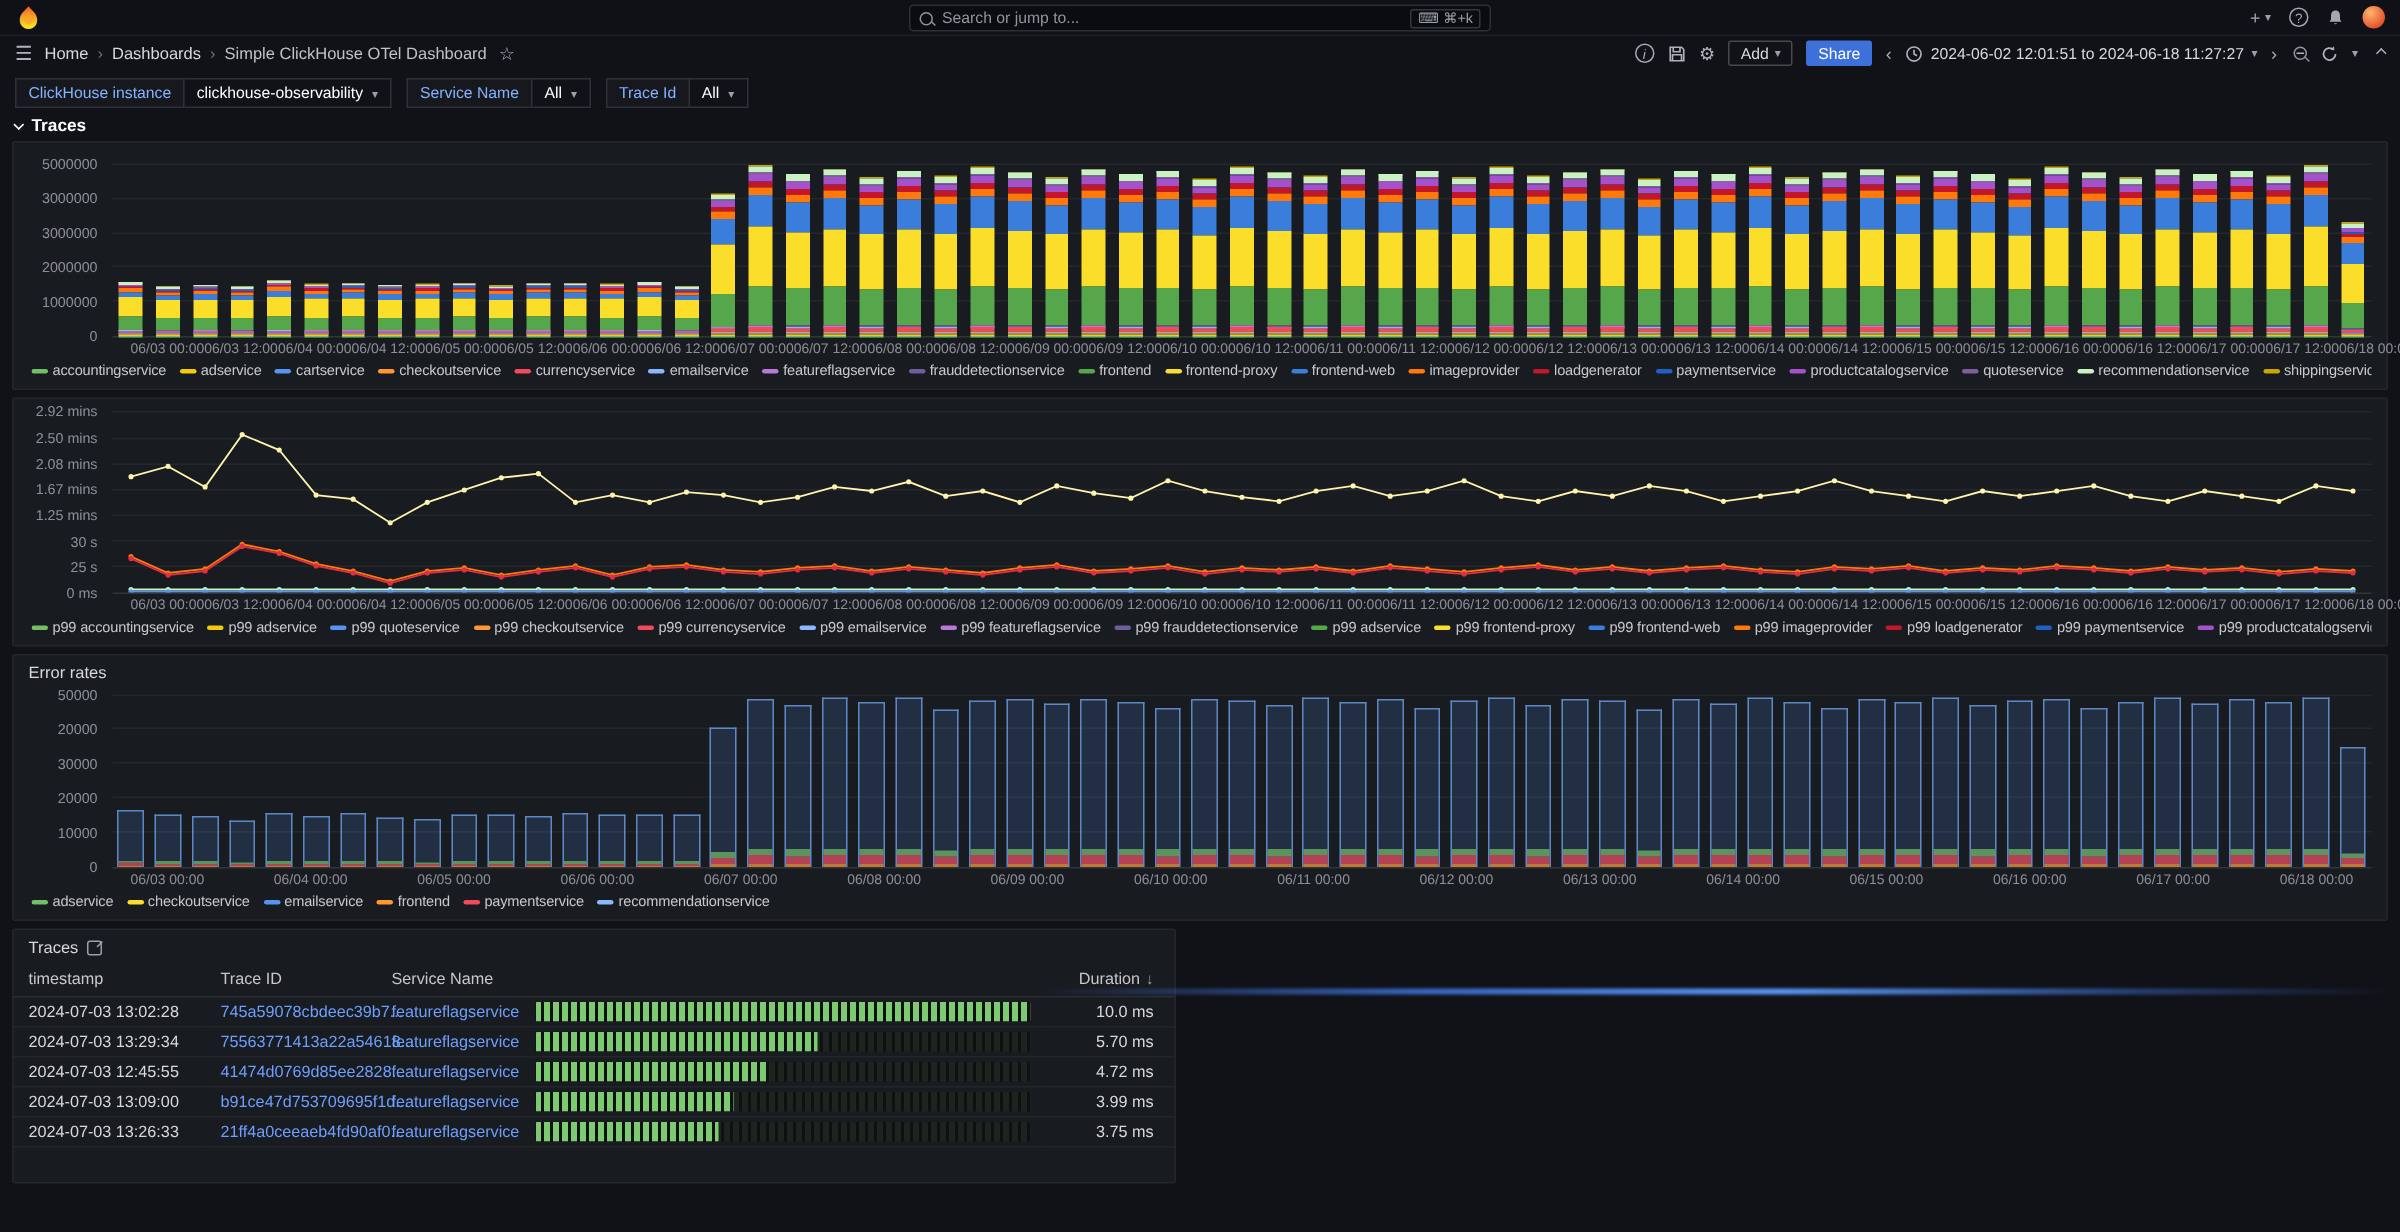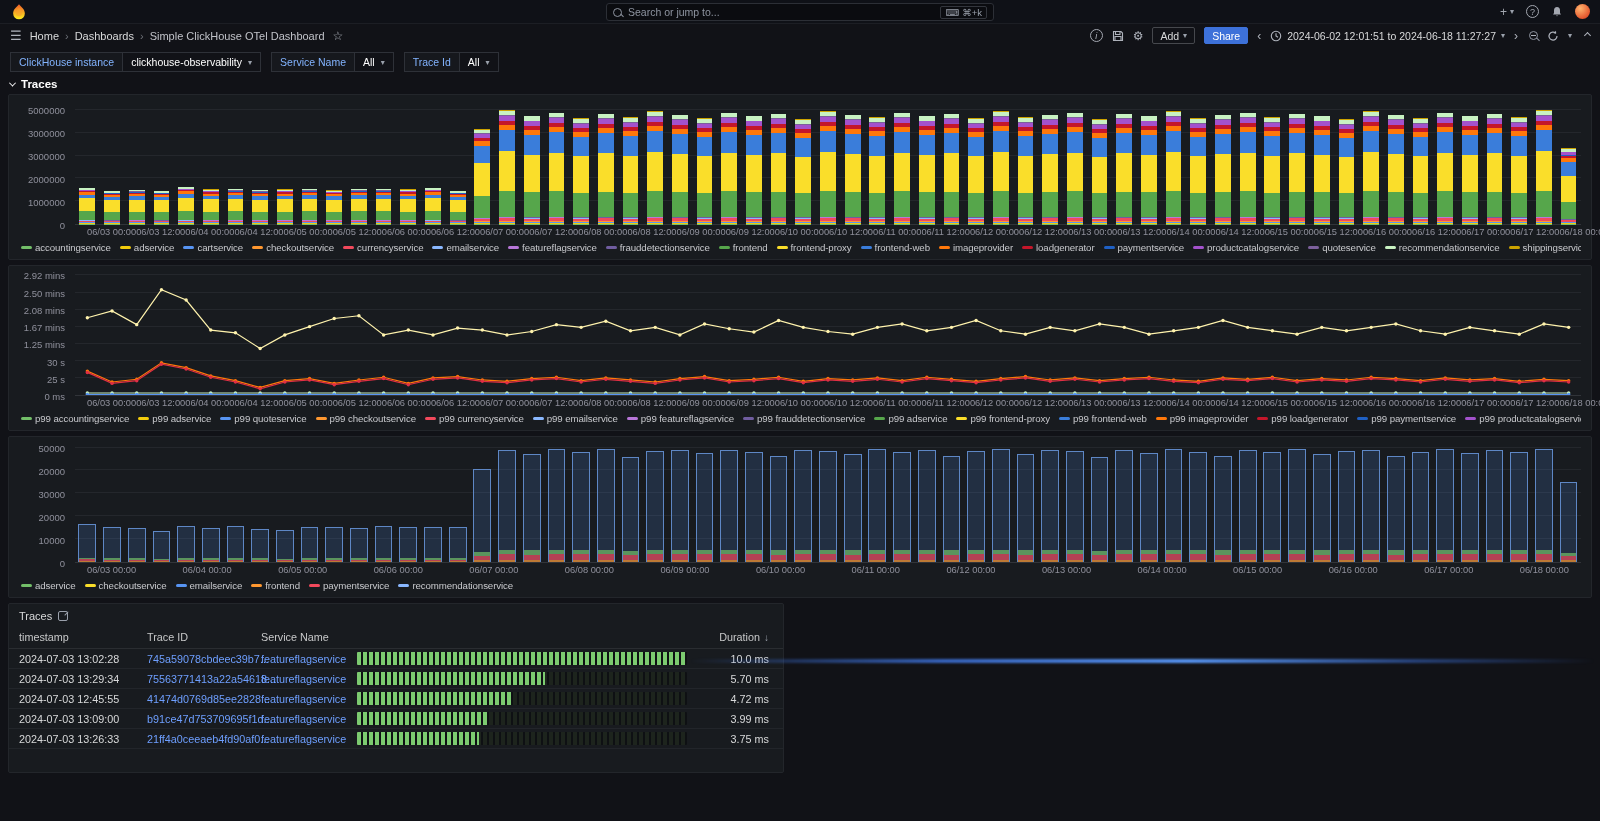--- a/index.html
+++ b/index.html
@@ -2096,20 +2096,23 @@
         <span>p99 paymentservice</span>
       </div>
       <div class="legend-item">
         <div class="swatch" style="background: rgb(163, 82, 204);"></div>
         <span>p99 productcatalogservice</span>
       </div>
     </div>
 </section>
 
 <section class="panel" id="panel-error-rates">
+  <div class="panel-title">
+      <span>Error rates</span>
+    </div>
   <div class="chart-body" style="height:120px">
     <div class="ycol">
         <div class="ytick" style="bottom: 0%;">0</div>
         <div class="ytick" style="bottom: 19.2308%;">10000</div>
         <div class="ytick" style="bottom: 38.4615%;">20000</div>
         <div class="ytick" style="bottom: 57.6923%;">30000</div>
         <div class="ytick" style="bottom: 76.9231%;">20000</div>
         <div class="ytick" style="bottom: 96.1538%;">50000</div>
       </div>
     <div class="plot">

